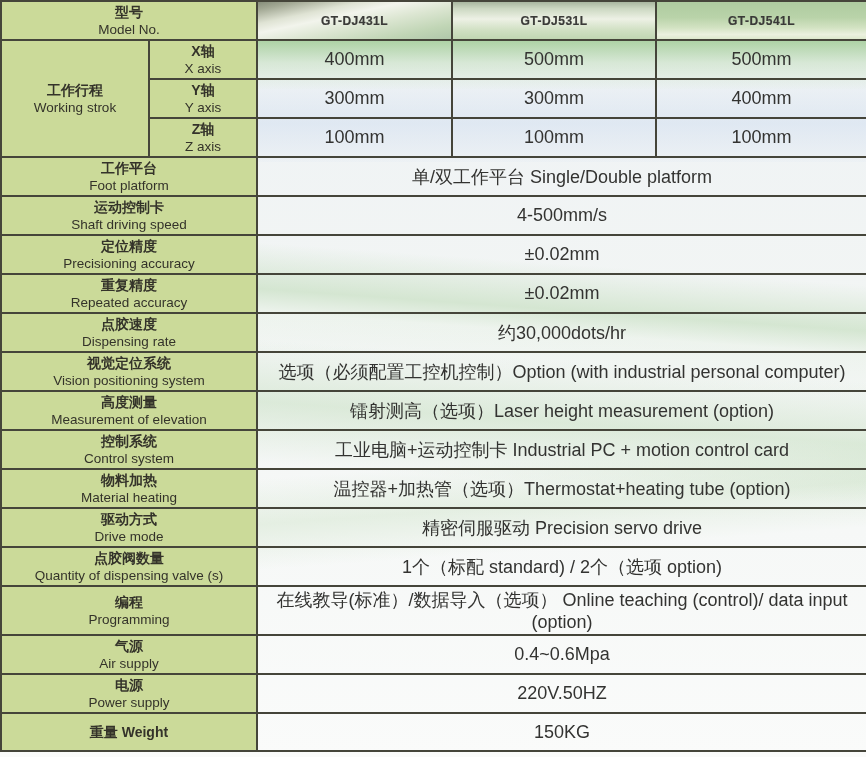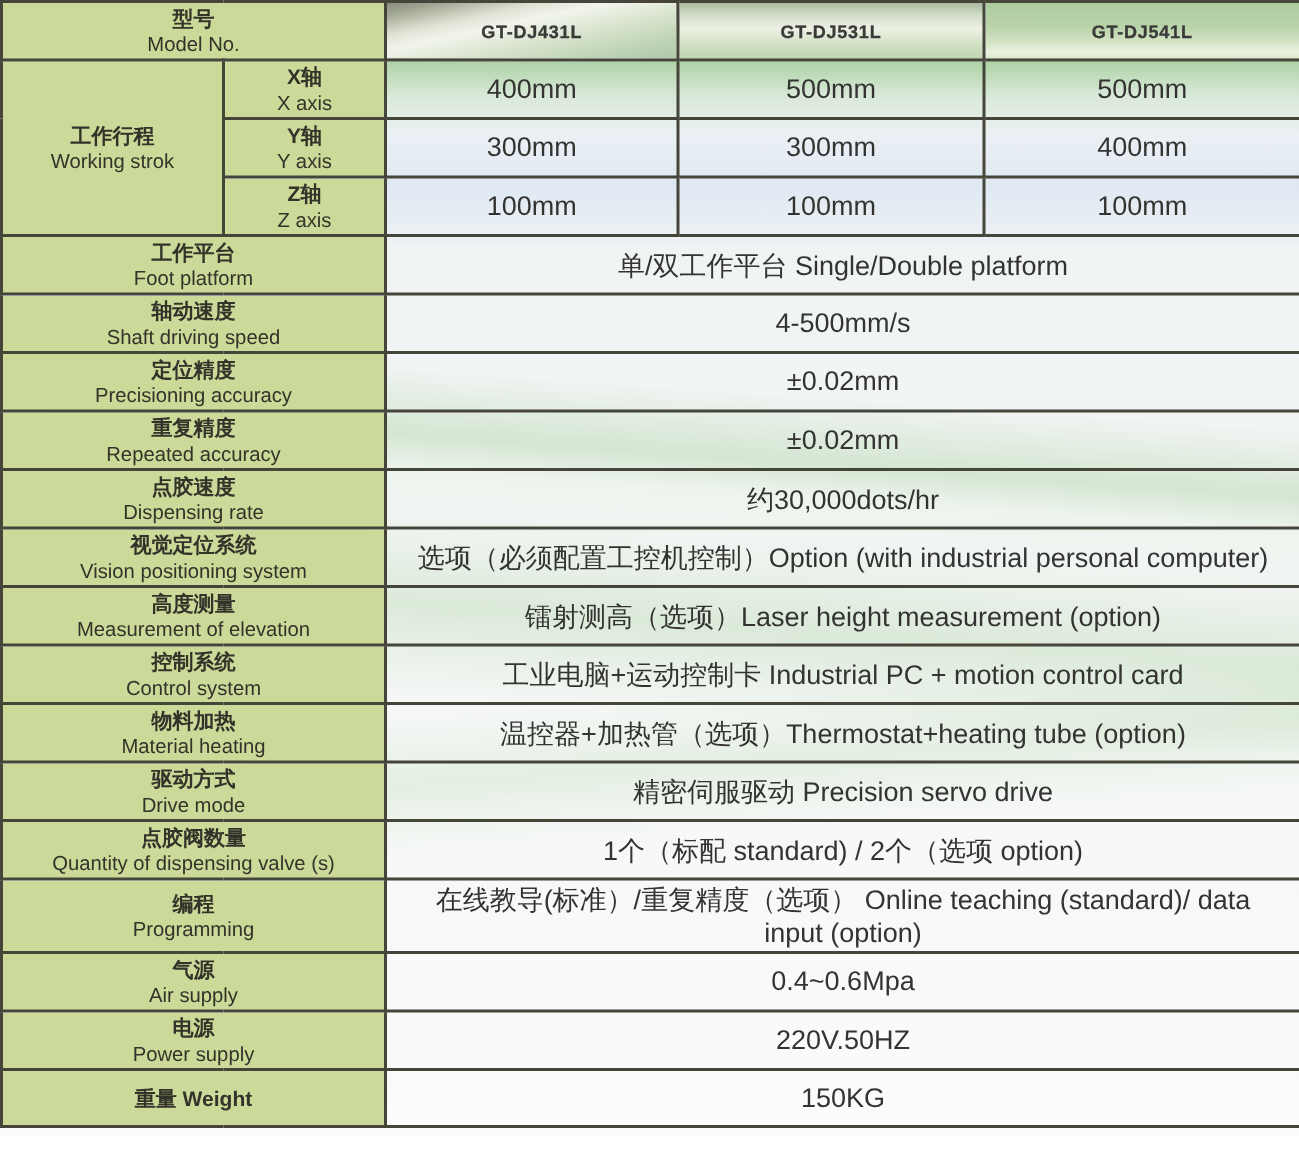--- a/index.html
+++ b/index.html
@@ -128,21 +128,21 @@
     <tr>
       <td class="lbl" colspan="2">
         <div class="zh">工作平台</div>
         <div class="en">Foot platform</div>
       </td>
       <td class="val" colspan="3">单/双工作平台 Single/Double platform</td>
     </tr>
 
     <tr>
       <td class="lbl" colspan="2">
-        <div class="zh">轴动速度</div>
+        <div class="zh">运动控制卡</div>
         <div class="en">Shaft driving speed</div>
       </td>
       <td class="val" colspan="3">4-500mm/s</td>
     </tr>
 
     <tr>
       <td class="lbl" colspan="2">
         <div class="zh">定位精度</div>
         <div class="en">Precisioning accuracy</div>
       </td>
@@ -211,21 +211,21 @@
         <div class="en">Quantity of dispensing valve (s)</div>
       </td>
       <td class="val" colspan="3">1个（标配 standard) / 2个（选项 option)</td>
     </tr>
 
     <tr>
       <td class="lbl" colspan="2">
         <div class="zh">编程</div>
         <div class="en">Programming</div>
       </td>
-      <td class="val" colspan="3">在线教导(标准）/重复精度（选项） Online teaching (standard)/ data input (option)</td>
+      <td class="val" colspan="3">在线教导(标准）/数据导入（选项） Online teaching (control)/ data input (option)</td>
     </tr>
 
     <tr>
       <td class="lbl" colspan="2">
         <div class="zh">气源</div>
         <div class="en">Air supply</div>
       </td>
       <td class="val" colspan="3">0.4~0.6Mpa</td>
     </tr>
 

